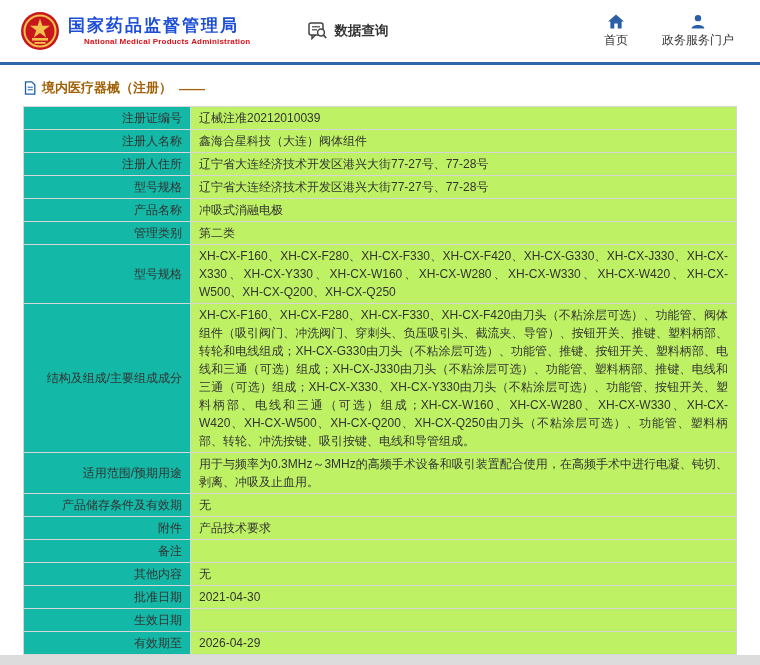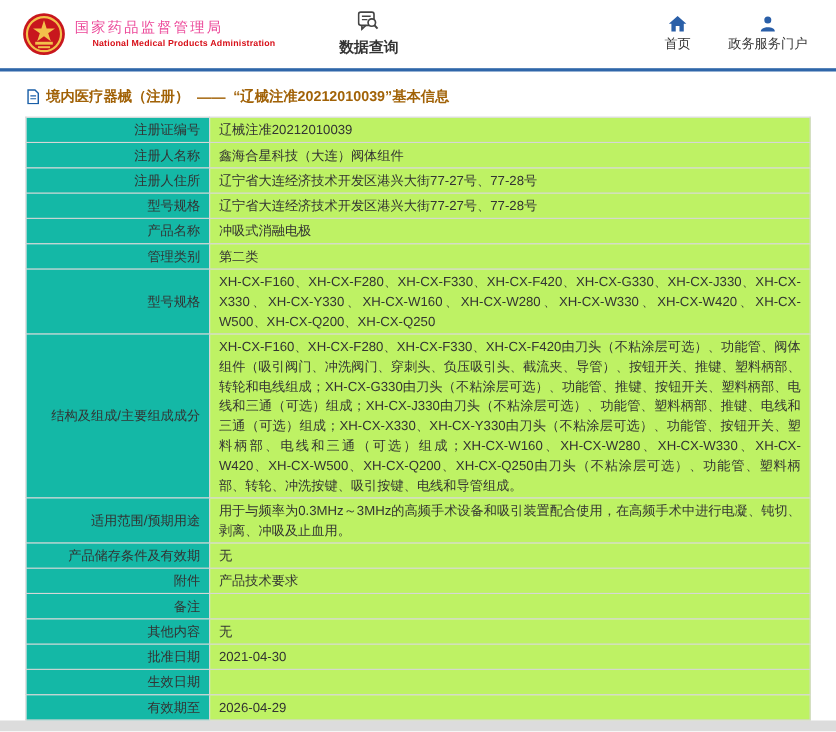--- a/index.html
+++ b/index.html
@@ -15,27 +15,26 @@
   .header {
     height: 62px;
     display: flex;
     align-items: center;
     padding: 0 26px 0 20px;
     background: #ffffff;
   }
   .brand { display: flex; align-items: center; gap: 8px; }
   .logo { width: 40px; height: 40px; flex: 0 0 auto; }
   .brand-text { display: flex; flex-direction: column; line-height: 1.15; }
-  .brand-cn { color: #ec4899; font-size: 13px; font-weight: normal; letter-spacing: 2px; }
+  .brand-cn { color: #1d4ed8; font-size: 17px; font-weight: bold; letter-spacing: 2px; }
   .brand-en { color: #d8111a; font-size: 8px; font-weight: bold; letter-spacing: 0.2px; margin-top: 2px; padding-left: 16px; }
   .nav-query {
     display: flex; align-items: center; gap: 6px;
     margin-left: 58px; font-size: 13.5px; font-weight: 600; color: #333;
     cursor: pointer;
-    flex-direction: column;
   }
   .header-right { margin-left: auto; display: flex; gap: 34px; }
   .nav-item {
     display: flex; flex-direction: column; align-items: center; gap: 3px;
     font-size: 12px; color: #333; cursor: pointer; text-align: center;
   }
   .blue-line { height: 3px; background: #2f66a9; }
   
   .content { padding: 0 23px; }
   .breadcrumb {
@@ -121,21 +120,20 @@
 <div class="content">
 
   <div class="breadcrumb">
     <svg width="14" height="14" viewBox="0 0 14 14">
       <path d="M2.5 0.8 H8.8 L11.8 3.8 V13.2 H2.5 Z" fill="none" stroke="#1a5fa8" stroke-width="1.3"></path>
       <line x1="4.6" y1="6.2" x2="9.8" y2="6.2" stroke="#1a5fa8" stroke-width="1"></line>
       <line x1="4.6" y1="8.8" x2="9.8" y2="8.8" stroke="#1a5fa8" stroke-width="1"></line>
     </svg>
     <span>境内医疗器械（注册）</span>
     <span class="dash">——</span>
-    <span>“辽械注准20212010039”基本信息</span>
   </div>
 
   <table class="info">
     <tbody>
       <tr>
         <td class="label">注册证编号</td>
         <td class="value">辽械注准20212010039</td>
       </tr>
       <tr>
         <td class="label">注册人名称</td>

